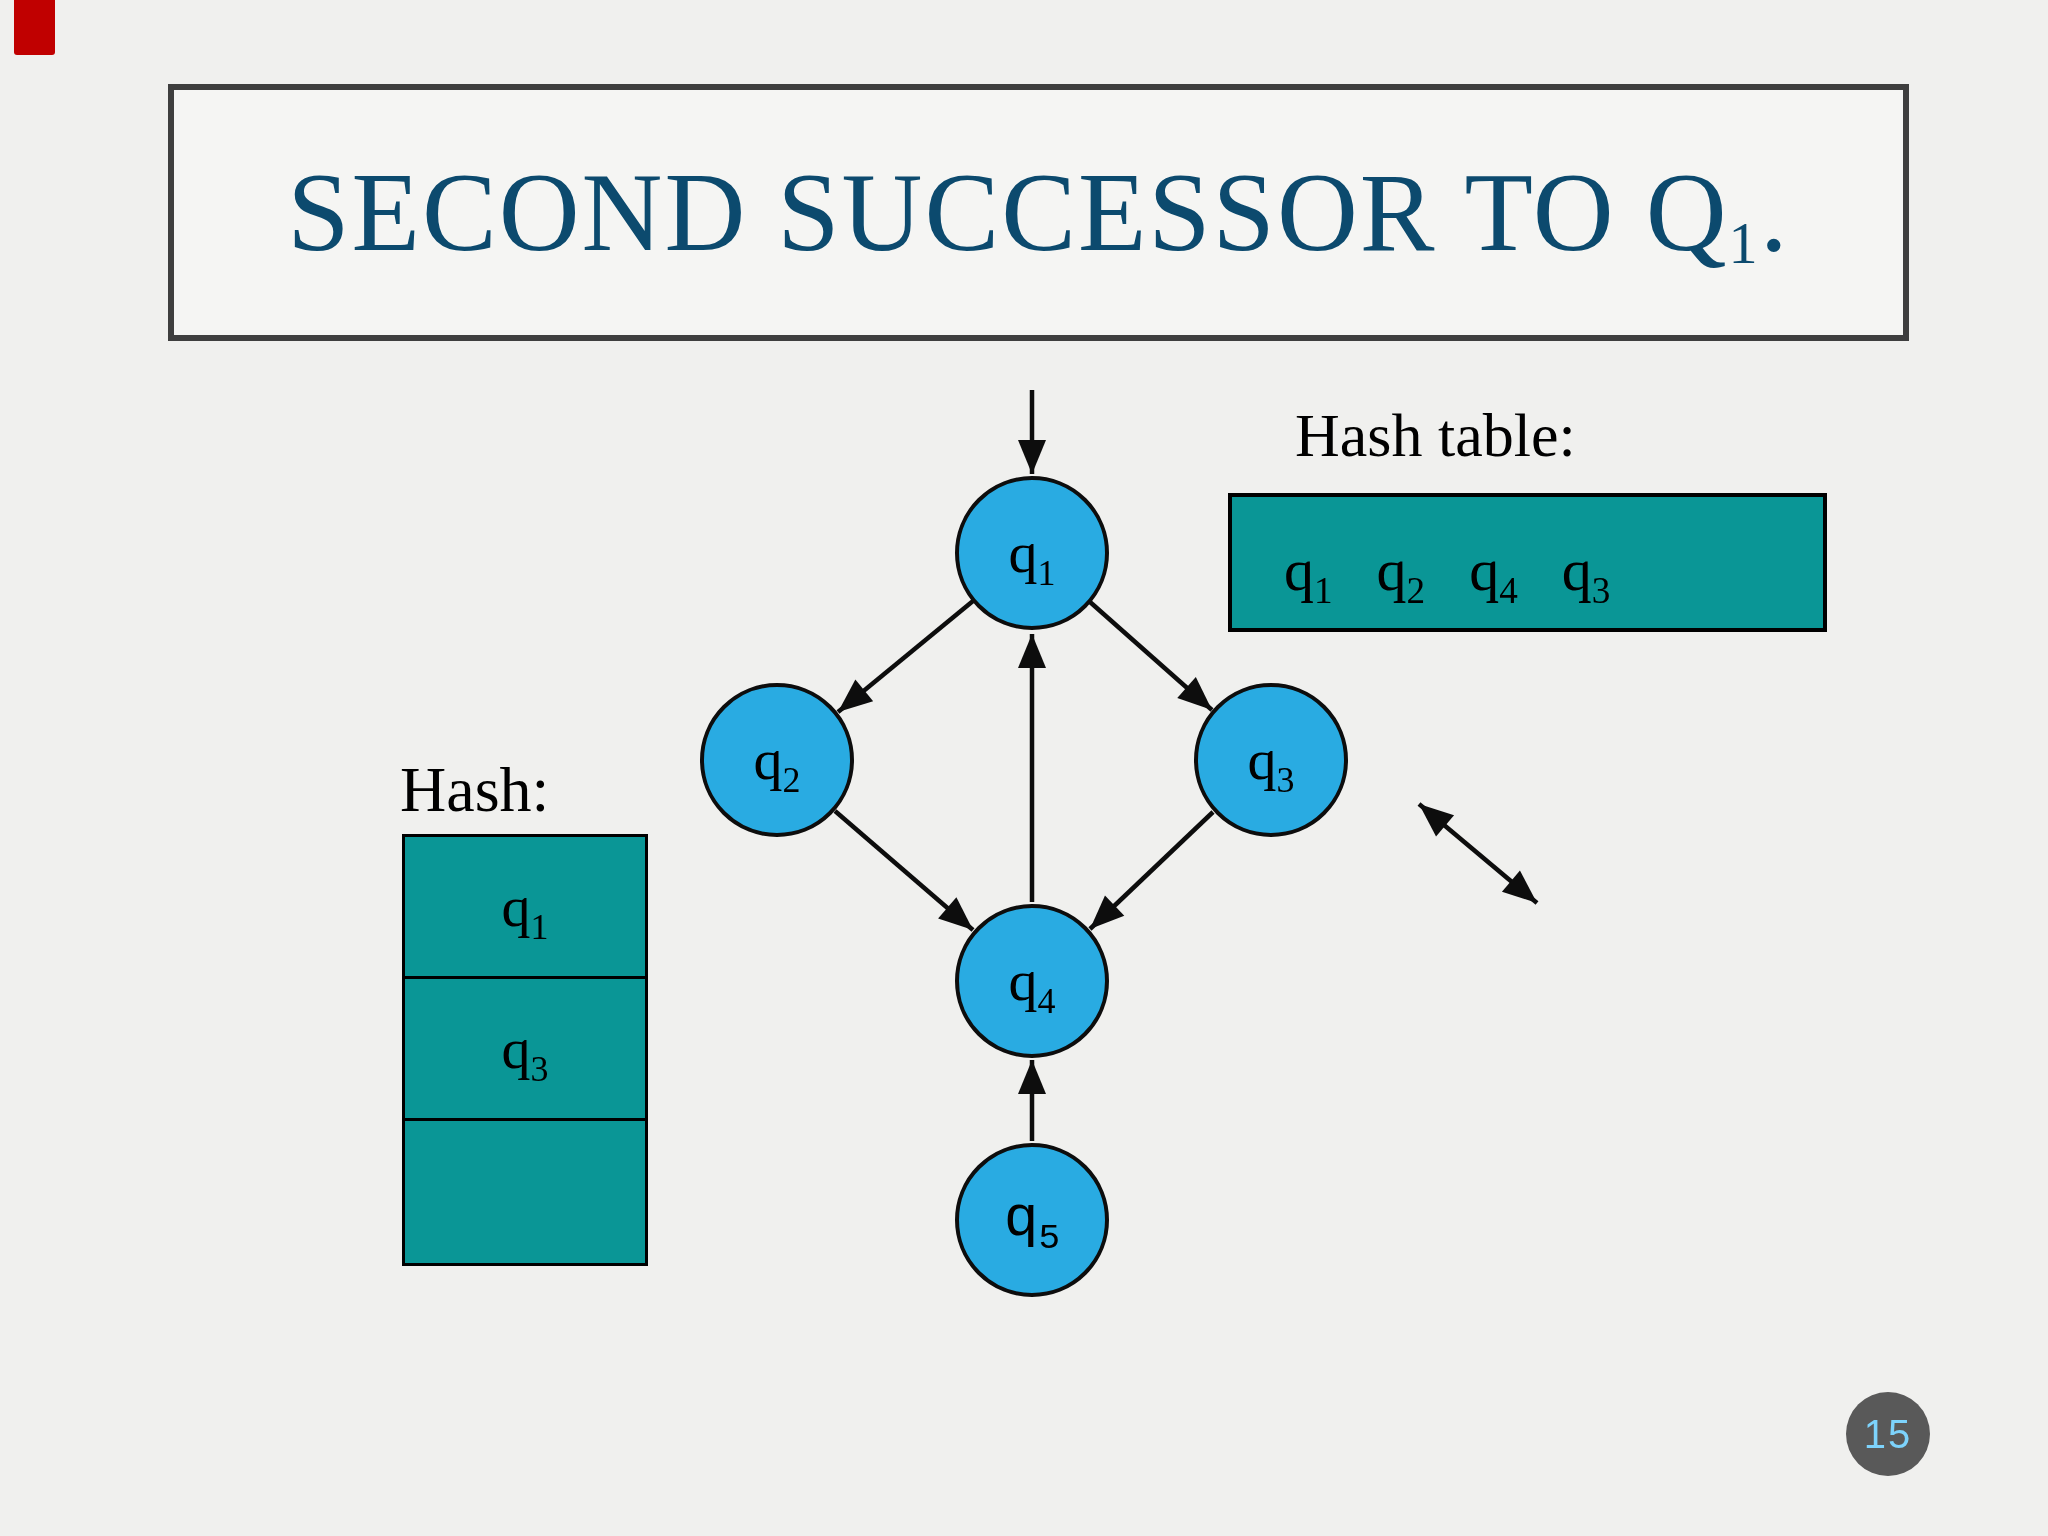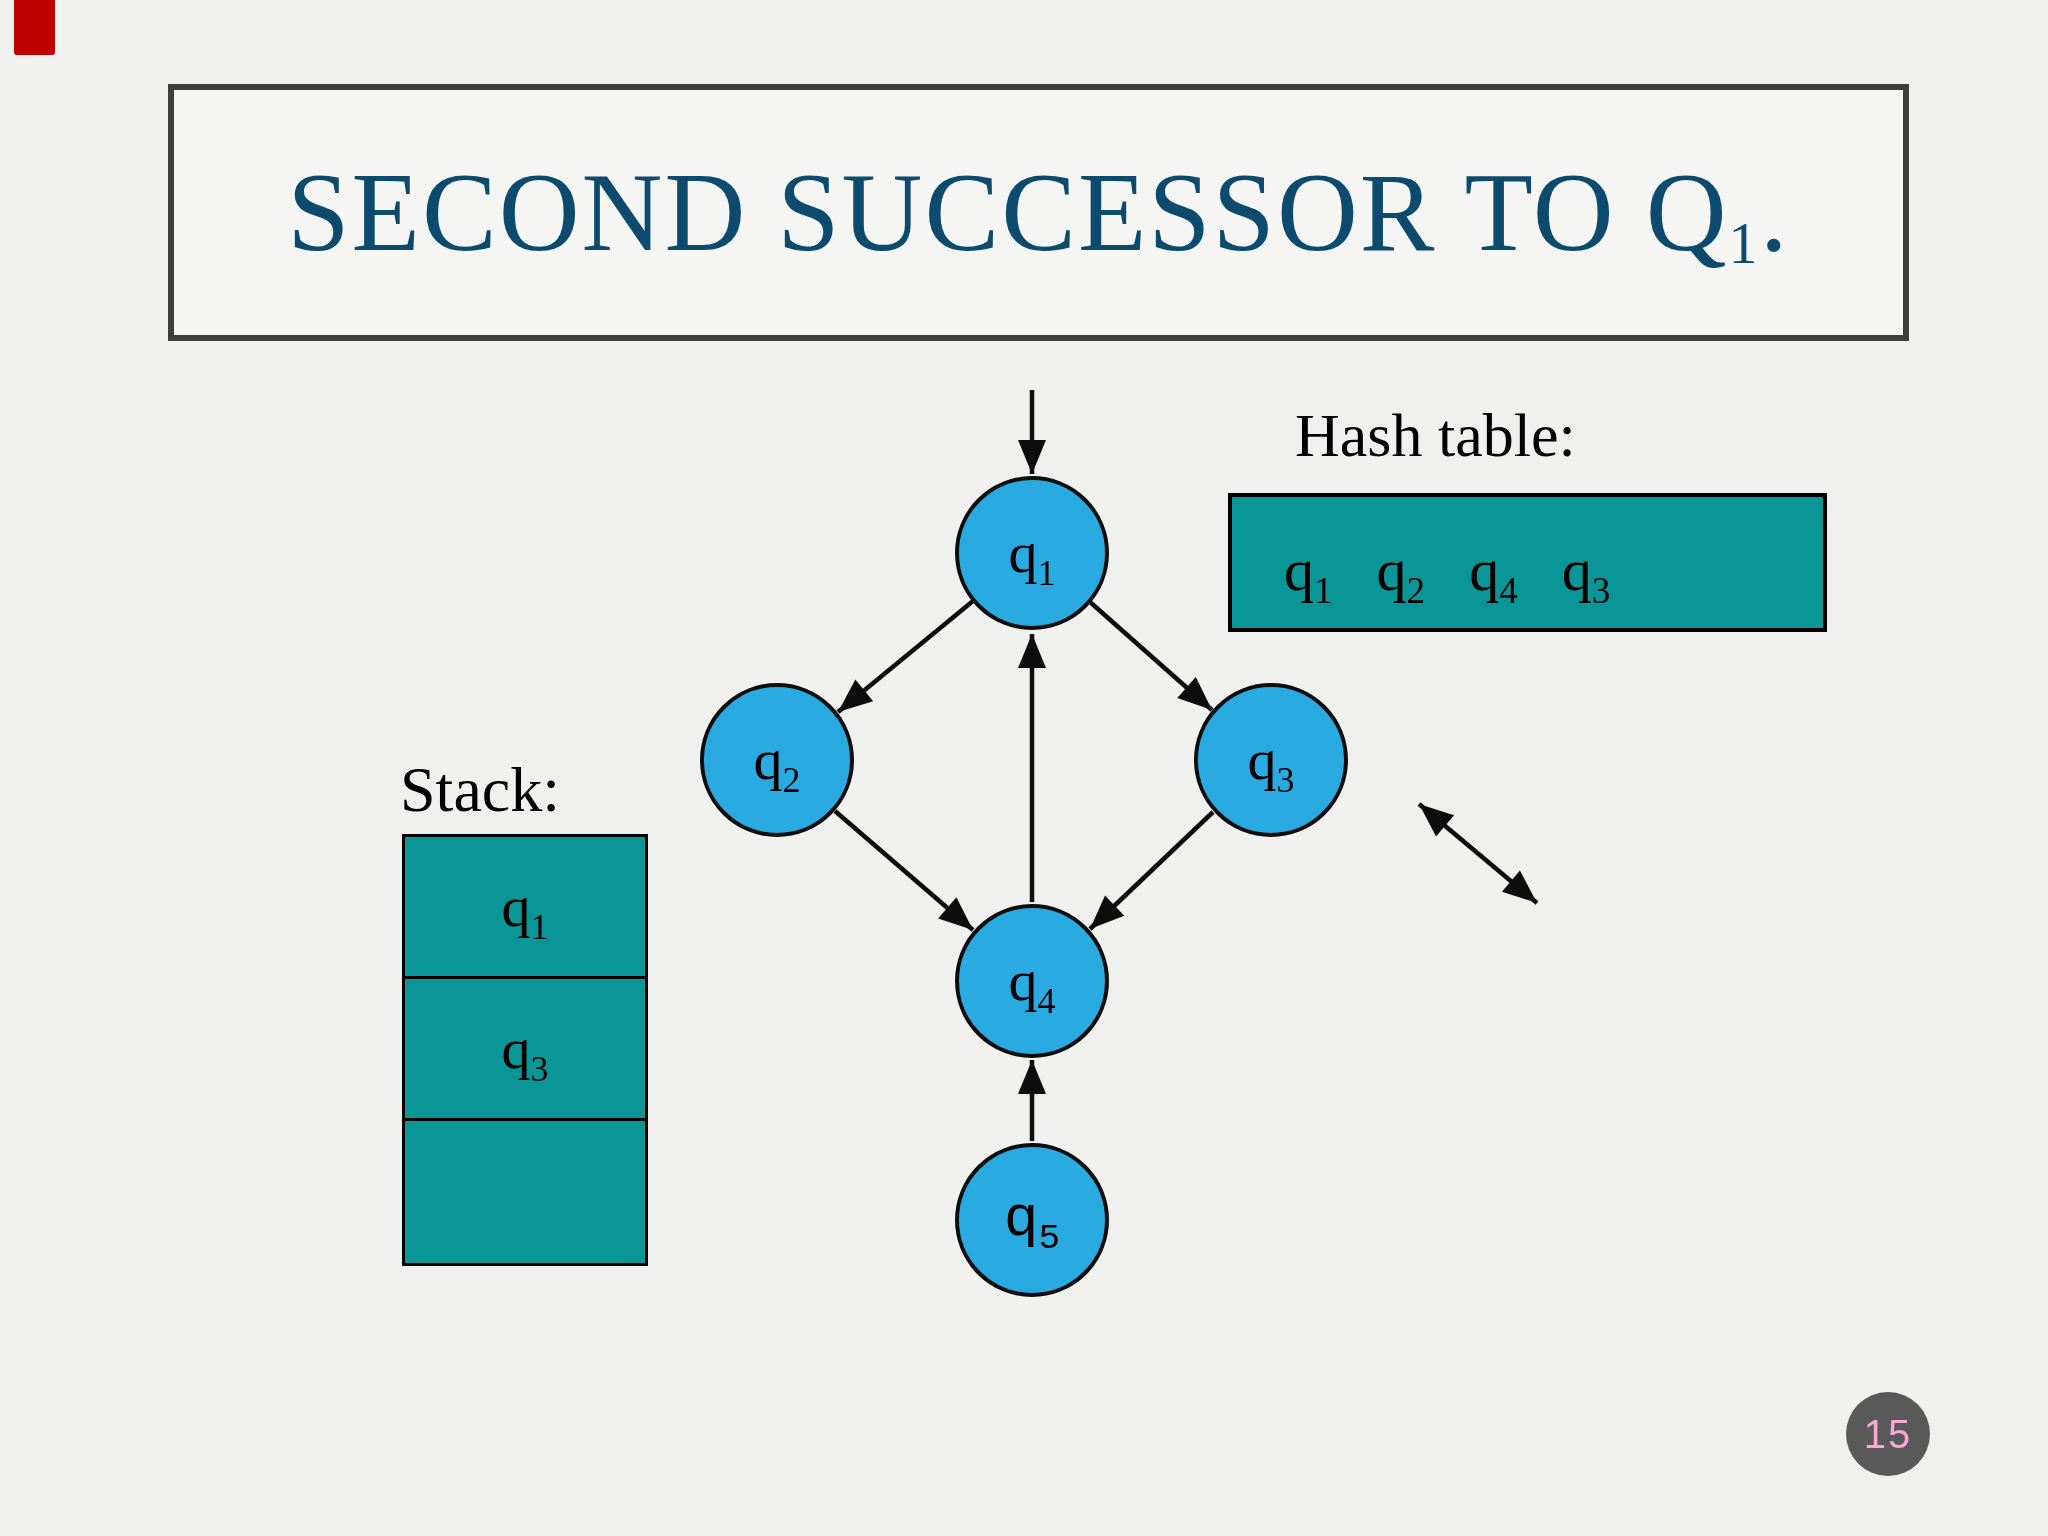--- a/index.html
+++ b/index.html
@@ -50,21 +50,21 @@
   .stack-cell{
     width:100%;height:142px;border-bottom:3px solid #000;box-sizing:border-box;
     display:flex;align-items:center;justify-content:center;
   }
   .stack-cell:last-child{border-bottom:none;}
   .page-badge{
     position:absolute;left:1846px;top:1392px;width:84px;height:84px;border-radius:50%;
     background:var(--badge,#595959);display:flex;align-items:center;justify-content:center;z-index:2;
   }
   .page-badge span{
-    font-family:"Liberation Sans", sans-serif;font-size:40px;color:#f9a8d4;letter-spacing:2px;
+    font-family:"Liberation Sans", sans-serif;font-size:40px;color:#7dd3fc;letter-spacing:2px;
   }
 </style>
 </head>
 <body style="--bg: #f0f0ee; --accent: #c00000; --frame: #3e3e3e; --teal: #0a9696; --node: #29abe2; --badge: #595959;">
 
 <div class="accent-bar"></div>
 
 <div class="title-box">
   <div class="title-text"><span>SECOND SUCCESSOR TO Q</span><sub>1</sub><span>.</span></div>
 </div>
@@ -104,21 +104,21 @@
 </div>
 
 <div class="side-label hash-label">Hash table:</div>
 <div class="hash-box">
   <span class="hash-entry"><span>q</span><sub>1</sub></span>
   <span class="hash-entry"><span>q</span><sub>2</sub></span>
   <span class="hash-entry"><span>q</span><sub>4</sub></span>
   <span class="hash-entry"><span>q</span><sub>3</sub></span>
 </div>
 
-<div class="side-label stack-label">Stack:</div>
+<div class="side-label stack-label">Hash:</div>
 <div class="stack-box">
   <div class="stack-cell">
     <span class="cell-label"><span>q</span><sub>1</sub></span>
   </div>
   <div class="stack-cell">
     <span class="cell-label"><span>q</span><sub>3</sub></span>
   </div>
   <div class="stack-cell">
     <span class="cell-label"><span></span><sub></sub></span>
   </div>

